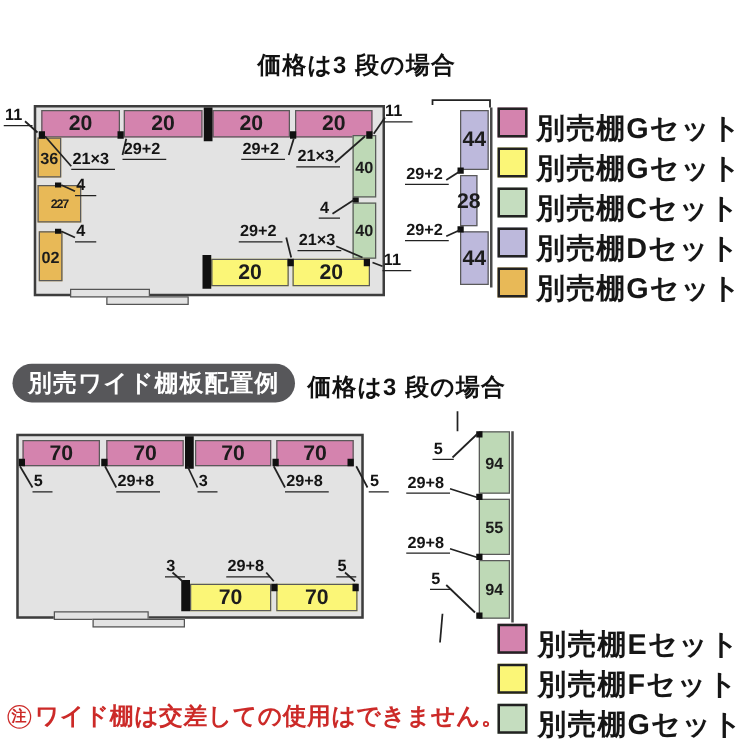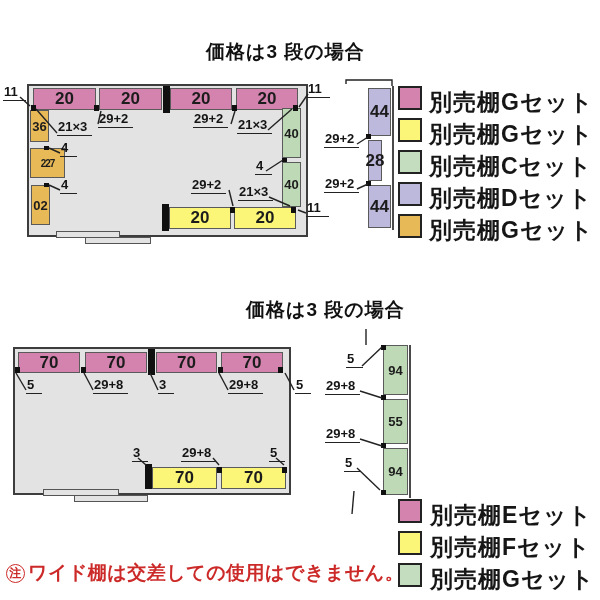--- a/index.html
+++ b/index.html
@@ -83,20 +83,21 @@
     <div class="swatch" style="left: 398px; top: 118px; background: rgb(251, 246, 119);"></div>
     <div class="legend-label" style="left:429px;top:119px;">別売棚Gセット</div>
     <div class="swatch" style="left: 398px; top: 150px; background: rgb(197, 221, 191);"></div>
     <div class="legend-label" style="left:429px;top:151px;">別売棚Cセット</div>
     <div class="swatch" style="left: 398px; top: 182px; background: rgb(189, 185, 220);"></div>
     <div class="legend-label" style="left:429px;top:183px;">別売棚Dセット</div>
     <div class="swatch" style="left: 398px; top: 214px; background: rgb(232, 185, 87);"></div>
     <div class="legend-label" style="left:429px;top:215px;">別売棚Gセット</div>
   </div>
 
+  <div class="badge" style="left:10px;top:291px;width:226px;">別売ワイド棚板配置例</div>
   <div class="price" style="left:246px;top:297px;">価格は3 段の場合</div>
 
   <div class="plan" style="left:13px;top:347px;width:274px;height:144px;">
 
     <div class="box big" style="left:3px;top:3px;width:62px;height:21px;background:#d483ae;">70</div>
     <div class="box big" style="left:70px;top:3px;width:62px;height:21px;background:#d483ae;">70</div>
     <div class="box big" style="left:141px;top:3px;width:61px;height:21px;background:#d483ae;">70</div>
     <div class="box big" style="left:206px;top:3px;width:62px;height:21px;background:#d483ae;">70</div>
     <div class="mark" style="left:133px;top:0;width:7px;height:26px;"></div>
     <div class="mark" style="left:0px;top:18px;width:5px;height:6px;"></div>

